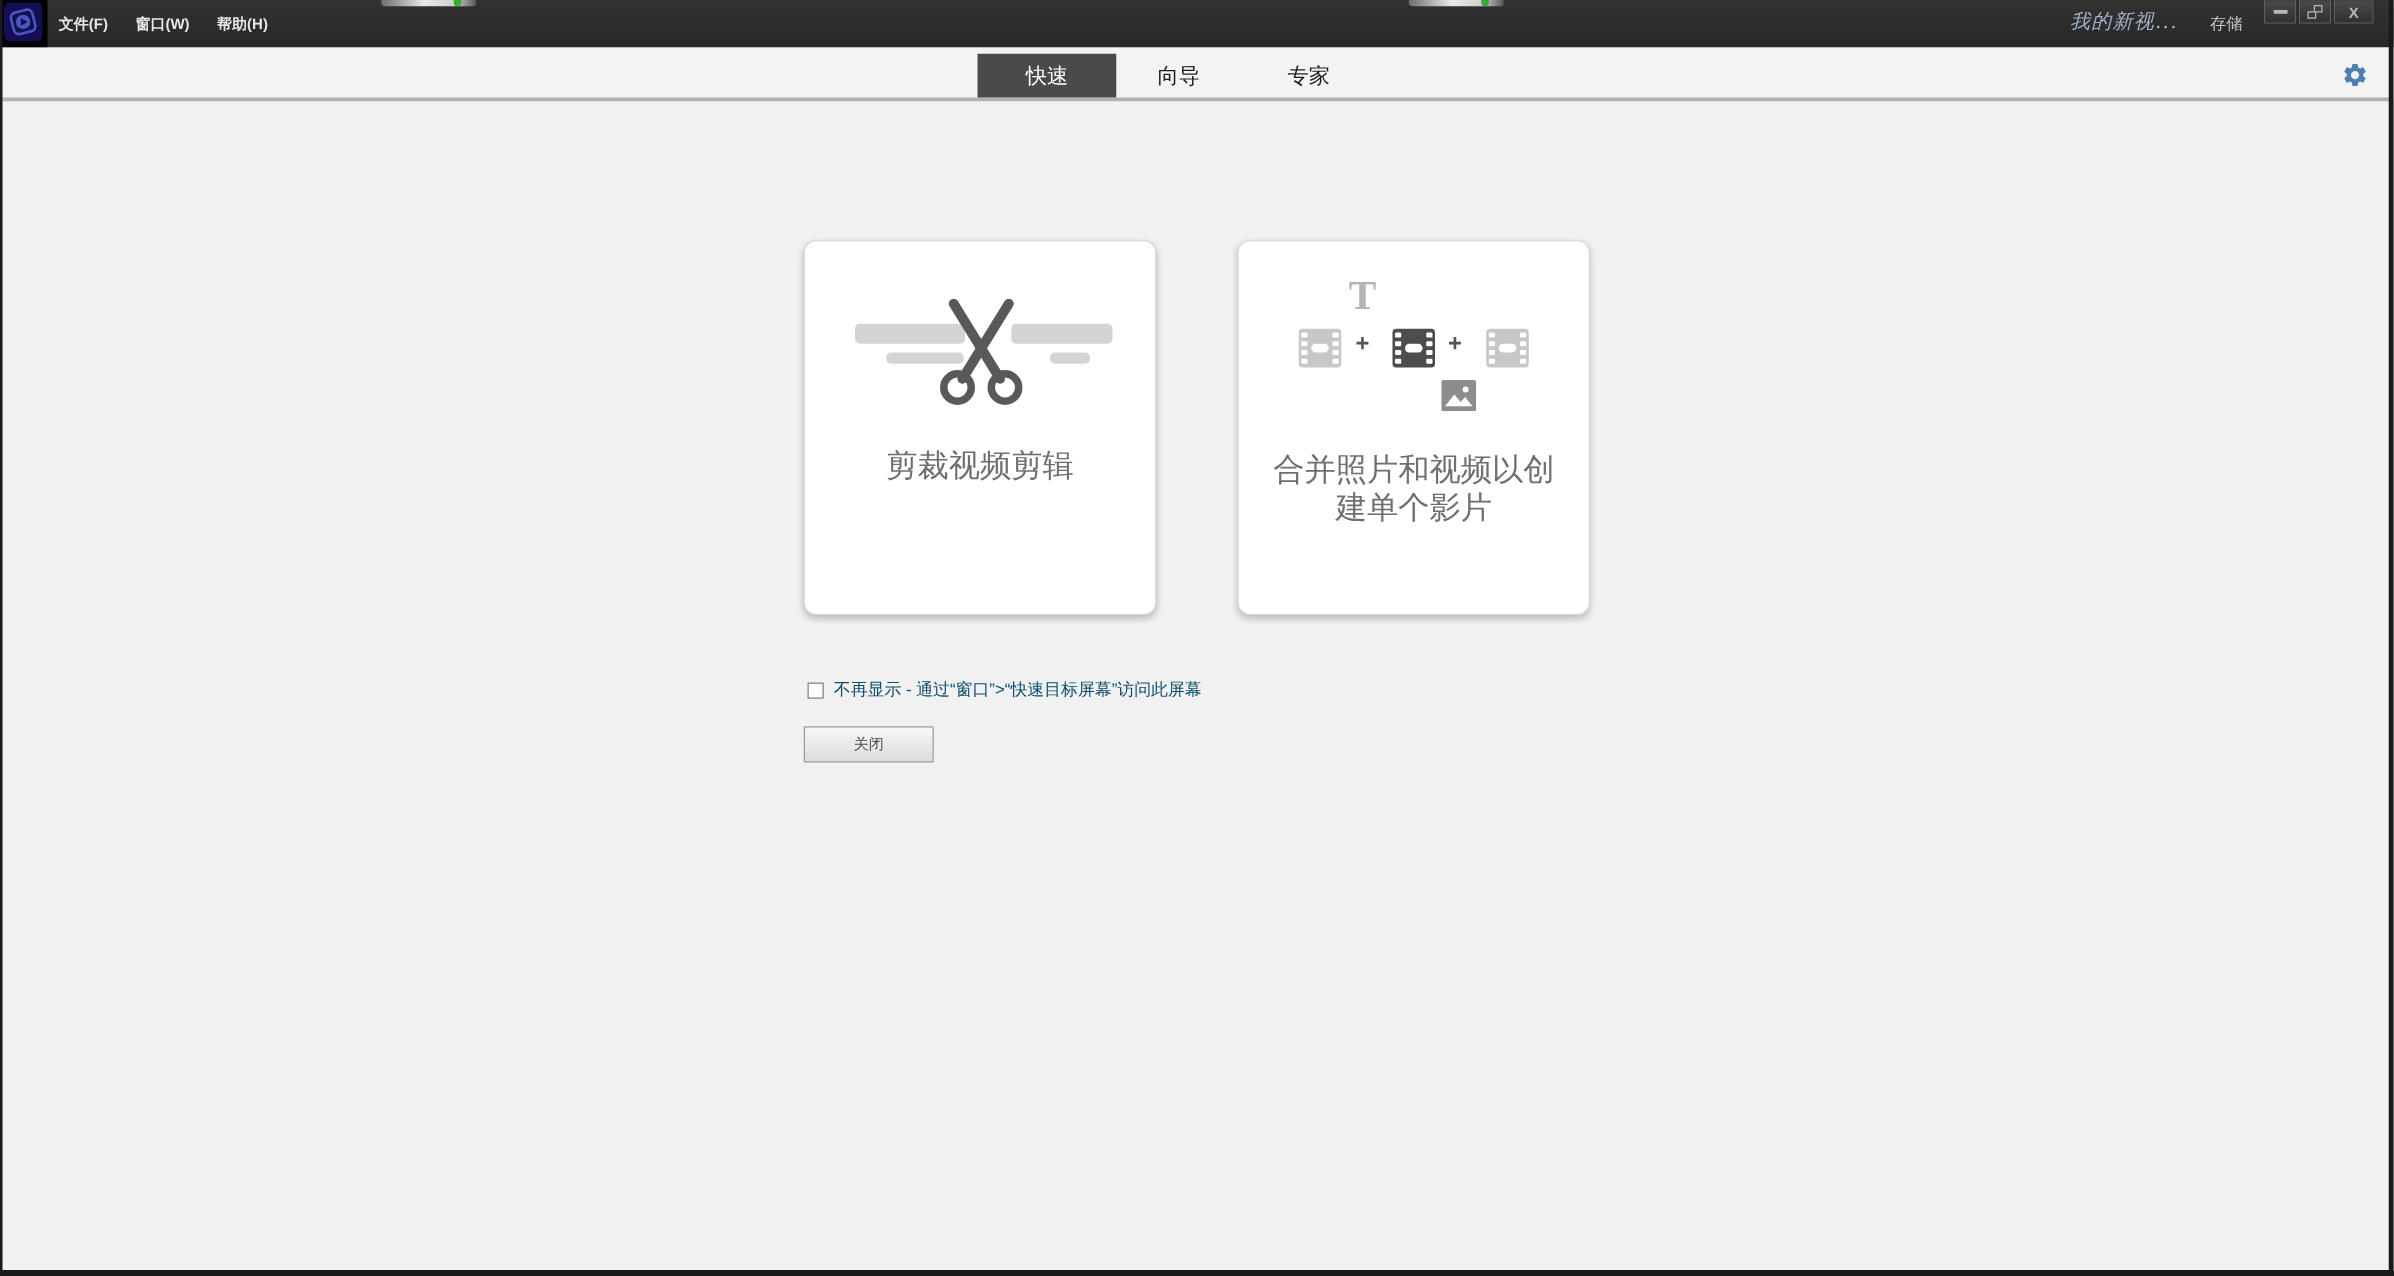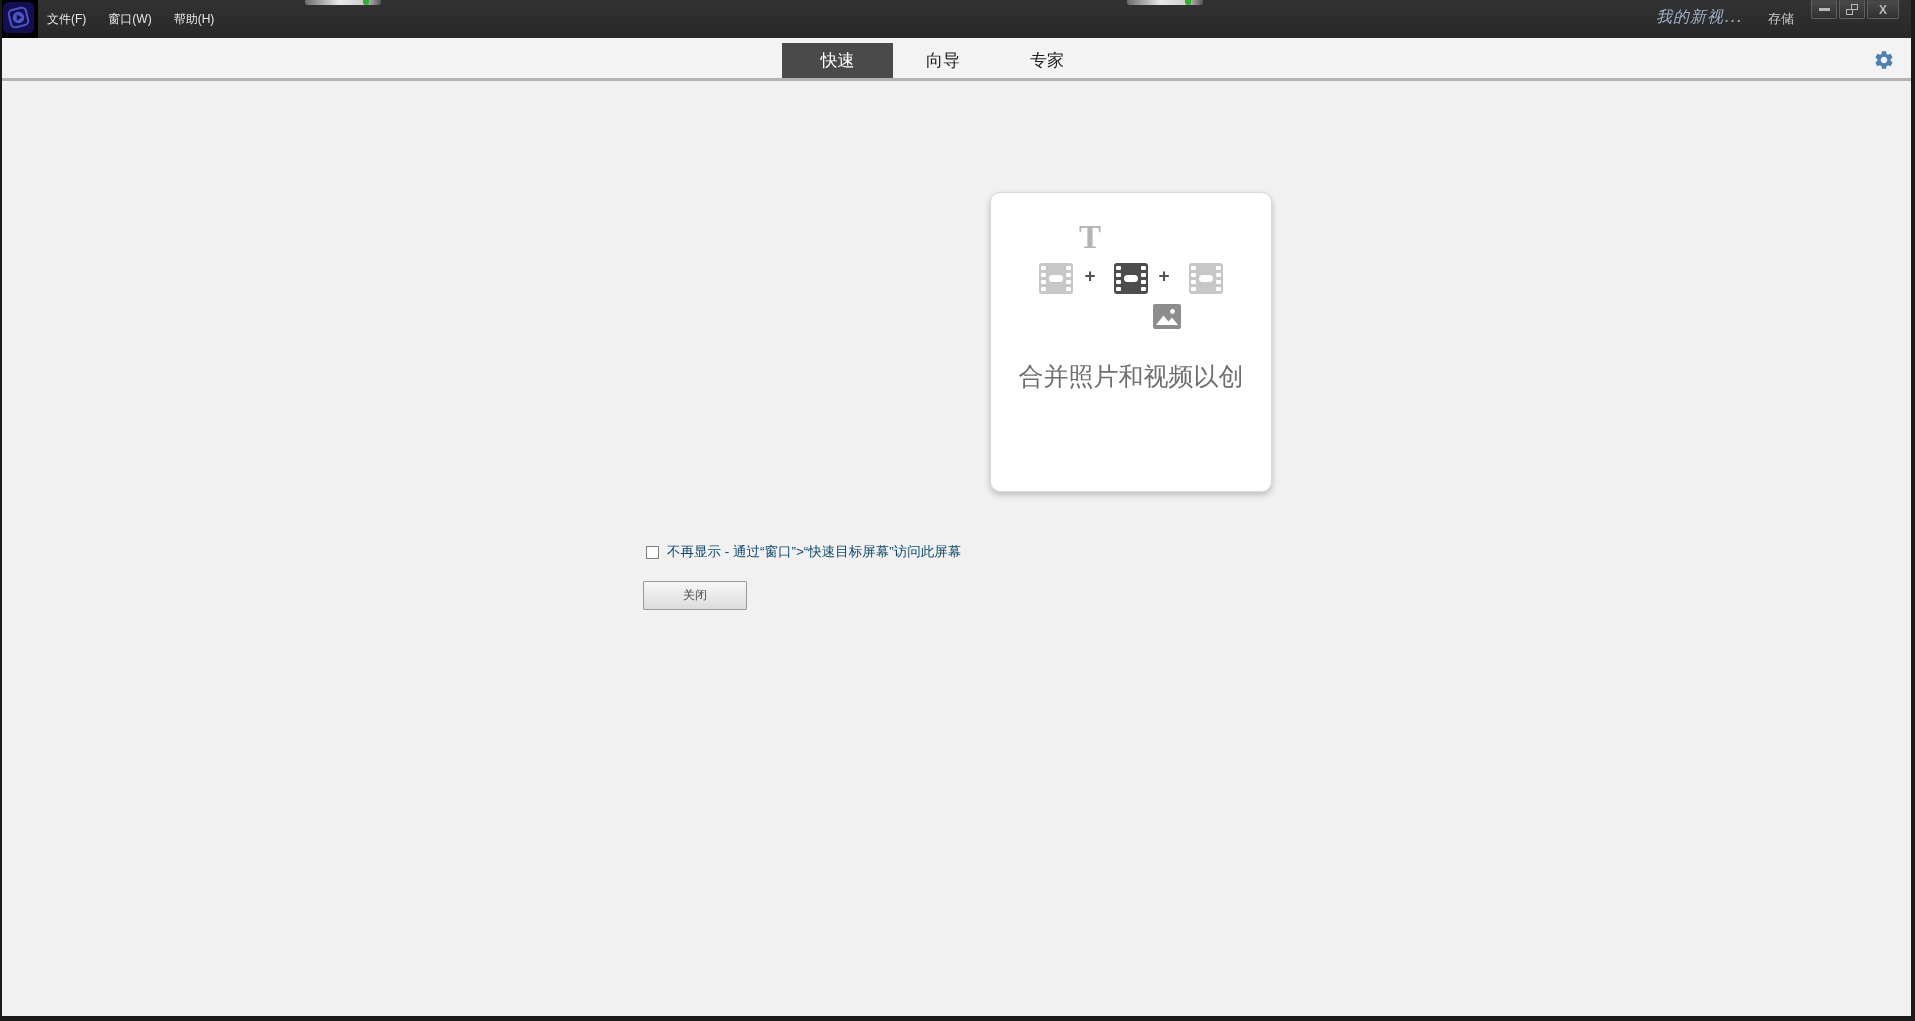--- a/index.html
+++ b/index.html
@@ -12,21 +12,21 @@
   .edge{position:absolute;background:#1a1a1a;z-index:50;}
   .edge-left{left:0;top:0;bottom:0;width:2px;}
   .edge-right{right:0;top:0;bottom:0;width:4px;}
   .edge-bottom{left:0;right:0;bottom:0;height:5px;}
 
   
   .menubar{position:absolute;left:0;top:0;width:100%;height:38px;
     background:linear-gradient(#323232,#282828);}
   .logo-patch{position:absolute;left:0;top:0;width:38px;height:38px;background:#000;}
   .app-logo{position:absolute;left:3px;top:2px;width:31px;height:31px;}
-  .menu-items{position:absolute;left:47px;top:0;height:38px;display:flex;align-items:center;gap:22px;}
+  .menu-items{position:absolute;left:47px;top:0;height:38px;display:flex;align-items:center;gap:22px;font-weight:bold;}
   .menu-item{color:#e6e6e6;font-size:12px;cursor:default;}
   .project-title{position:absolute;left:1656px;top:7px;color:#9fb0c8;
     font-family:"DejaVu Serif",serif;font-style:italic;font-size:16px;letter-spacing:1px;text-align:right;}
   .save-label{position:absolute;left:1768px;top:10px;color:#c6c6c6;font-size:13px;}
   .win-controls{position:absolute;left:1811px;top:0;display:flex;gap:2px;}
   .win-btn{width:26px;height:19px;background:linear-gradient(#4a4a4a,#303030);
     border:1px solid #606060;border-top-color:#444;border-radius:0 0 2px 2px;
     display:flex;align-items:center;justify-content:center;box-sizing:border-box;}
   .win-btn.close{width:32px;}
   .glyph-min{display:block;width:11px;height:3px;background:#b8b8b8;}
@@ -142,20 +142,35 @@
 
   <div class="tabbar">
     <div class="tab tab-quick selected">快速</div>
     <div class="tab tab-guided">向导</div>
     <div class="tab tab-expert">专家</div>
     <svg class="gear" viewBox="0 0 24 24">
       <path fill="#4d7fb0" d="M19.14,12.94c0.04-0.3,0.06-0.61,0.06-0.94c0-0.32-0.02-0.64-0.07-0.94l2.03-1.58c0.18-0.14,0.23-0.41,0.12-0.61l-1.92-3.32c-0.12-0.22-0.37-0.29-0.59-0.22l-2.39,0.96c-0.5-0.38-1.03-0.7-1.62-0.94L14.4,2.81c-0.04-0.24-0.24-0.41-0.48-0.41h-3.84c-0.24,0-0.43,0.17-0.47,0.41L9.25,5.35C8.66,5.59,8.12,5.92,7.63,6.29L5.24,5.33c-0.22-0.08-0.47,0-0.59,0.22L2.74,8.87C2.62,9.08,2.66,9.34,2.86,9.48l2.03,1.58C4.84,11.36,4.8,11.69,4.8,12s0.02,0.64,0.07,0.94l-2.03,1.58c-0.18,0.14-0.23,0.41-0.12,0.61l1.92,3.32c0.12,0.22,0.37,0.29,0.59,0.22l2.39-0.96c0.5,0.38,1.03,0.7,1.62,0.94l0.36,2.54c0.05,0.24,0.24,0.41,0.48,0.41h3.84c0.24,0,0.44-0.17,0.47-0.41l0.36-2.54c0.59-0.24,1.13-0.56,1.62-0.94l2.39,0.96c0.22,0.08,0.47,0,0.59-0.22l1.92-3.32c0.12-0.22,0.07-0.47-0.12-0.61L19.14,12.94z M12,15.6c-1.98,0-3.6-1.62-3.6-3.6s1.62-3.6,3.6-3.6s3.6,1.62,3.6,3.6S13.98,15.6,12,15.6z"></path>
     </svg>
   </div>
 
+  <div class="card card1">
+    <span class="bar bar-lt"></span>
+    <span class="bar bar-rt"></span>
+    <span class="bar bar-lb"></span>
+    <span class="bar bar-rb"></span>
+    <svg class="scissors" width="76" height="88" viewBox="0 0 76 88">
+      <g stroke="#595959" fill="none">
+        <line x1="16" y1="4" x2="53" y2="64" stroke-width="8" stroke-linecap="round"></line>
+        <line x1="60" y1="4" x2="23" y2="64" stroke-width="8" stroke-linecap="round"></line>
+        <circle cx="19" cy="71" r="11" stroke-width="6"></circle>
+        <circle cx="57" cy="71" r="11" stroke-width="6"></circle>
+      </g>
+    </svg>
+    <div class="card-label">剪裁视频剪辑</div>
+  </div>
 
   <div class="card card2">
     <span class="t-icon">T</span>
 
     <span class="filmstrip light fs1">
       <span class="fs-holes l">
           <i></i>
           <i></i>
           <i></i>
           <i></i>
@@ -202,20 +217,21 @@
     </span>
 
     <svg class="photo-icon" width="28" height="25" viewBox="0 0 28 25">
       <rect width="28" height="25" rx="2" fill="#8d8d8d"></rect>
       <circle cx="19.5" cy="7.5" r="2.4" fill="#ffffff"></circle>
       <path d="M3 21 L10.5 11.5 L15.5 17.5 L19 13.5 L25 21 Z" fill="#ffffff"></path>
     </svg>
 
     <div class="card-label">
       <div>合并照片和视频以创</div>
+      <div>建单个影片</div>
     </div>
   </div>
 
   <div class="dontshow-row">
     <span class="checkbox"></span>
     <span class="dontshow-label">不再显示 - 通过“窗口”&gt;“快速目标屏幕”访问此屏幕</span>
   </div>
   <div class="close-btn">关闭</div>
 
   <div class="edge edge-left"></div>

